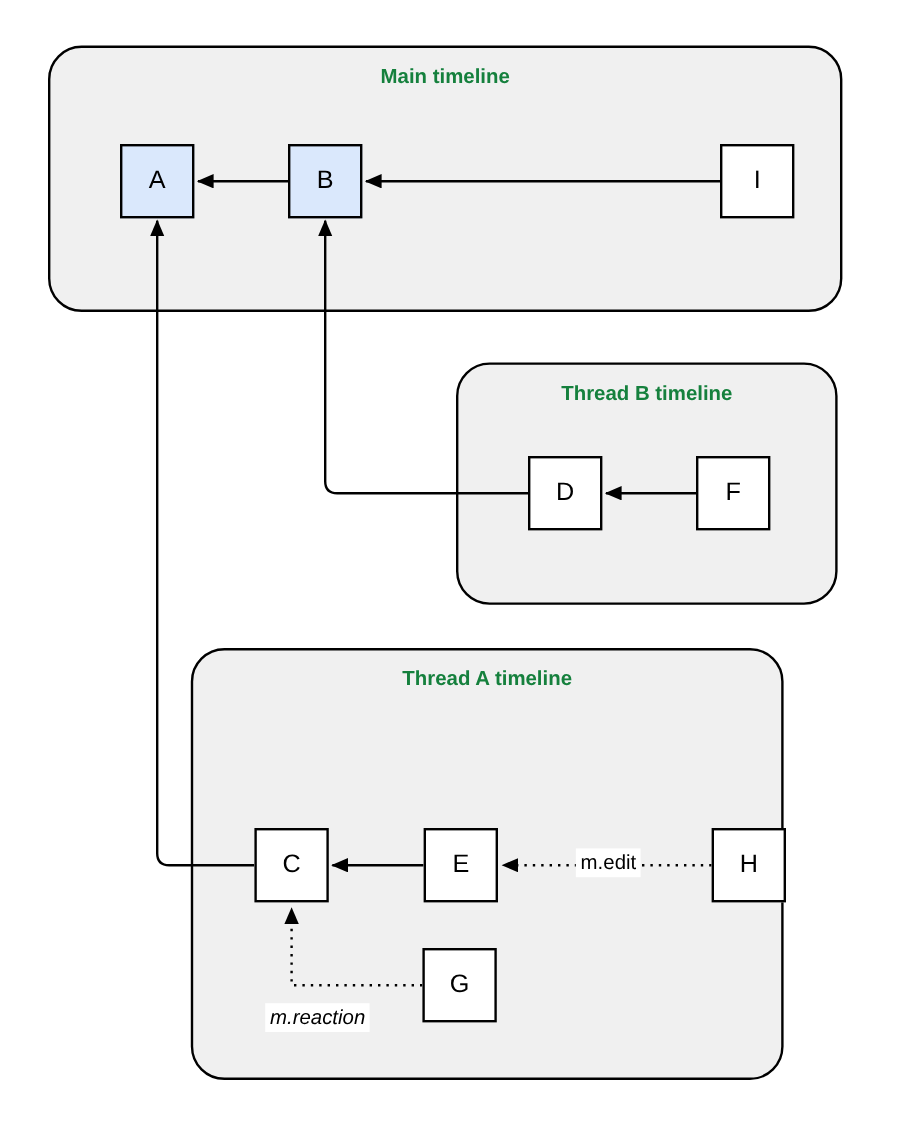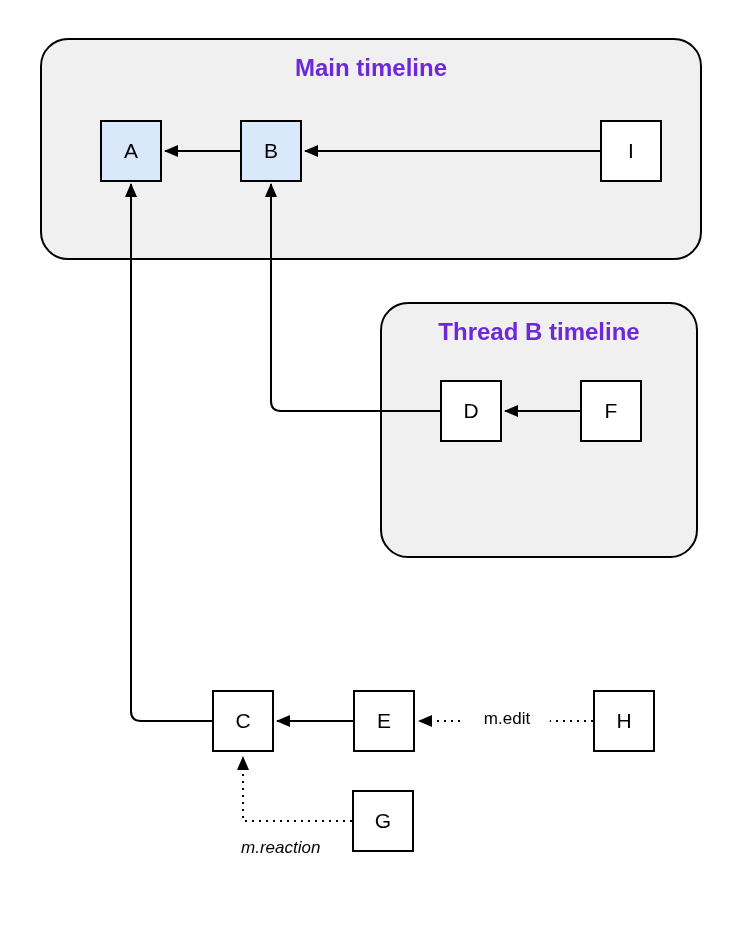--- a/index.html
+++ b/index.html
@@ -6,52 +6,55 @@
   .canvas{
     position:relative;width:756px;height:942px;background:#ffffff;overflow:hidden;
     font-family:"Liberation Sans","DejaVu Sans",sans-serif;color:#000;
   }
   .container{
     position:absolute;background:#f0f0f0;border:2px solid #000;border-radius:28px;
     box-sizing:border-box;z-index:1;
   }
   .container-title{
     position:absolute;left:0;right:0;top:14px;text-align:center;
-    font-size:24px;font-weight:bold;color:#6d28d9;z-index:2;
+    font-size:17px;font-weight:bold;color:#15803d;z-index:2;
   }
   #c-main   {left:40px;top:38px;width:662px;height:222px;}
-  #c-threadb{left:380px;top:302px;width:318px;height:256px;}
+  #c-threadb{left:380px;top:302px;width:318px;height:202px;}
   #c-threada{left:159px;top:540px;width:494px;height:360px;}
   .overlay{position:absolute;left:0;top:0;z-index:3;}
   .node{
     position:absolute;width:62px;height:62px;box-sizing:border-box;
     border:2px solid #000;display:flex;align-items:center;justify-content:center;
     font-size:21px;color:#000;z-index:4;background:#fff;
   }
   #n-A{left:100px;top:120px;} #n-B{left:240px;top:120px;} #n-I{left:600px;top:120px;}
   #n-D{left:440px;top:380px;} #n-F{left:580px;top:380px;}
   #n-C{left:212px;top:690px;} #n-E{left:353px;top:690px;} #n-H{left:593px;top:690px;}
   #n-G{left:352px;top:790px;}
   .edge-label{
     position:absolute;background:#ffffff;color:#000;font-size:17px;
-    padding:2px 20px;z-index:5;white-space:nowrap;
+    padding:2px 4px;z-index:5;white-space:nowrap;
   }
   #lbl-edit{left:507px;top:719px;transform:translate(-50%,-50%);}
   #lbl-reaction{left:221px;top:836px;font-style:italic;}
 </style>
 </head>
 <body>
 
 <div class="canvas">
 
   <div class="container" id="c-main">
     <div class="container-title">Main timeline</div>
   </div>
   <div class="container" id="c-threadb">
     <div class="container-title">Thread B timeline</div>
+  </div>
+  <div class="container" id="c-threada">
+    <div class="container-title">Thread A timeline</div>
   </div>
 
   <svg class="overlay" width="756" height="942" viewBox="0 0 756 942">
     <defs>
       <marker id="arw" markerUnits="userSpaceOnUse" markerWidth="16" markerHeight="14" refX="13" refY="6" orient="auto">
         <path d="M0,0 L14,6 L0,12 Z" fill="#000"></path>
       </marker>
     </defs>
     <g stroke="#000000" stroke-width="2" fill="none">
       <path d="M240,151 L165,151" marker-end="url(#arw)"></path>

